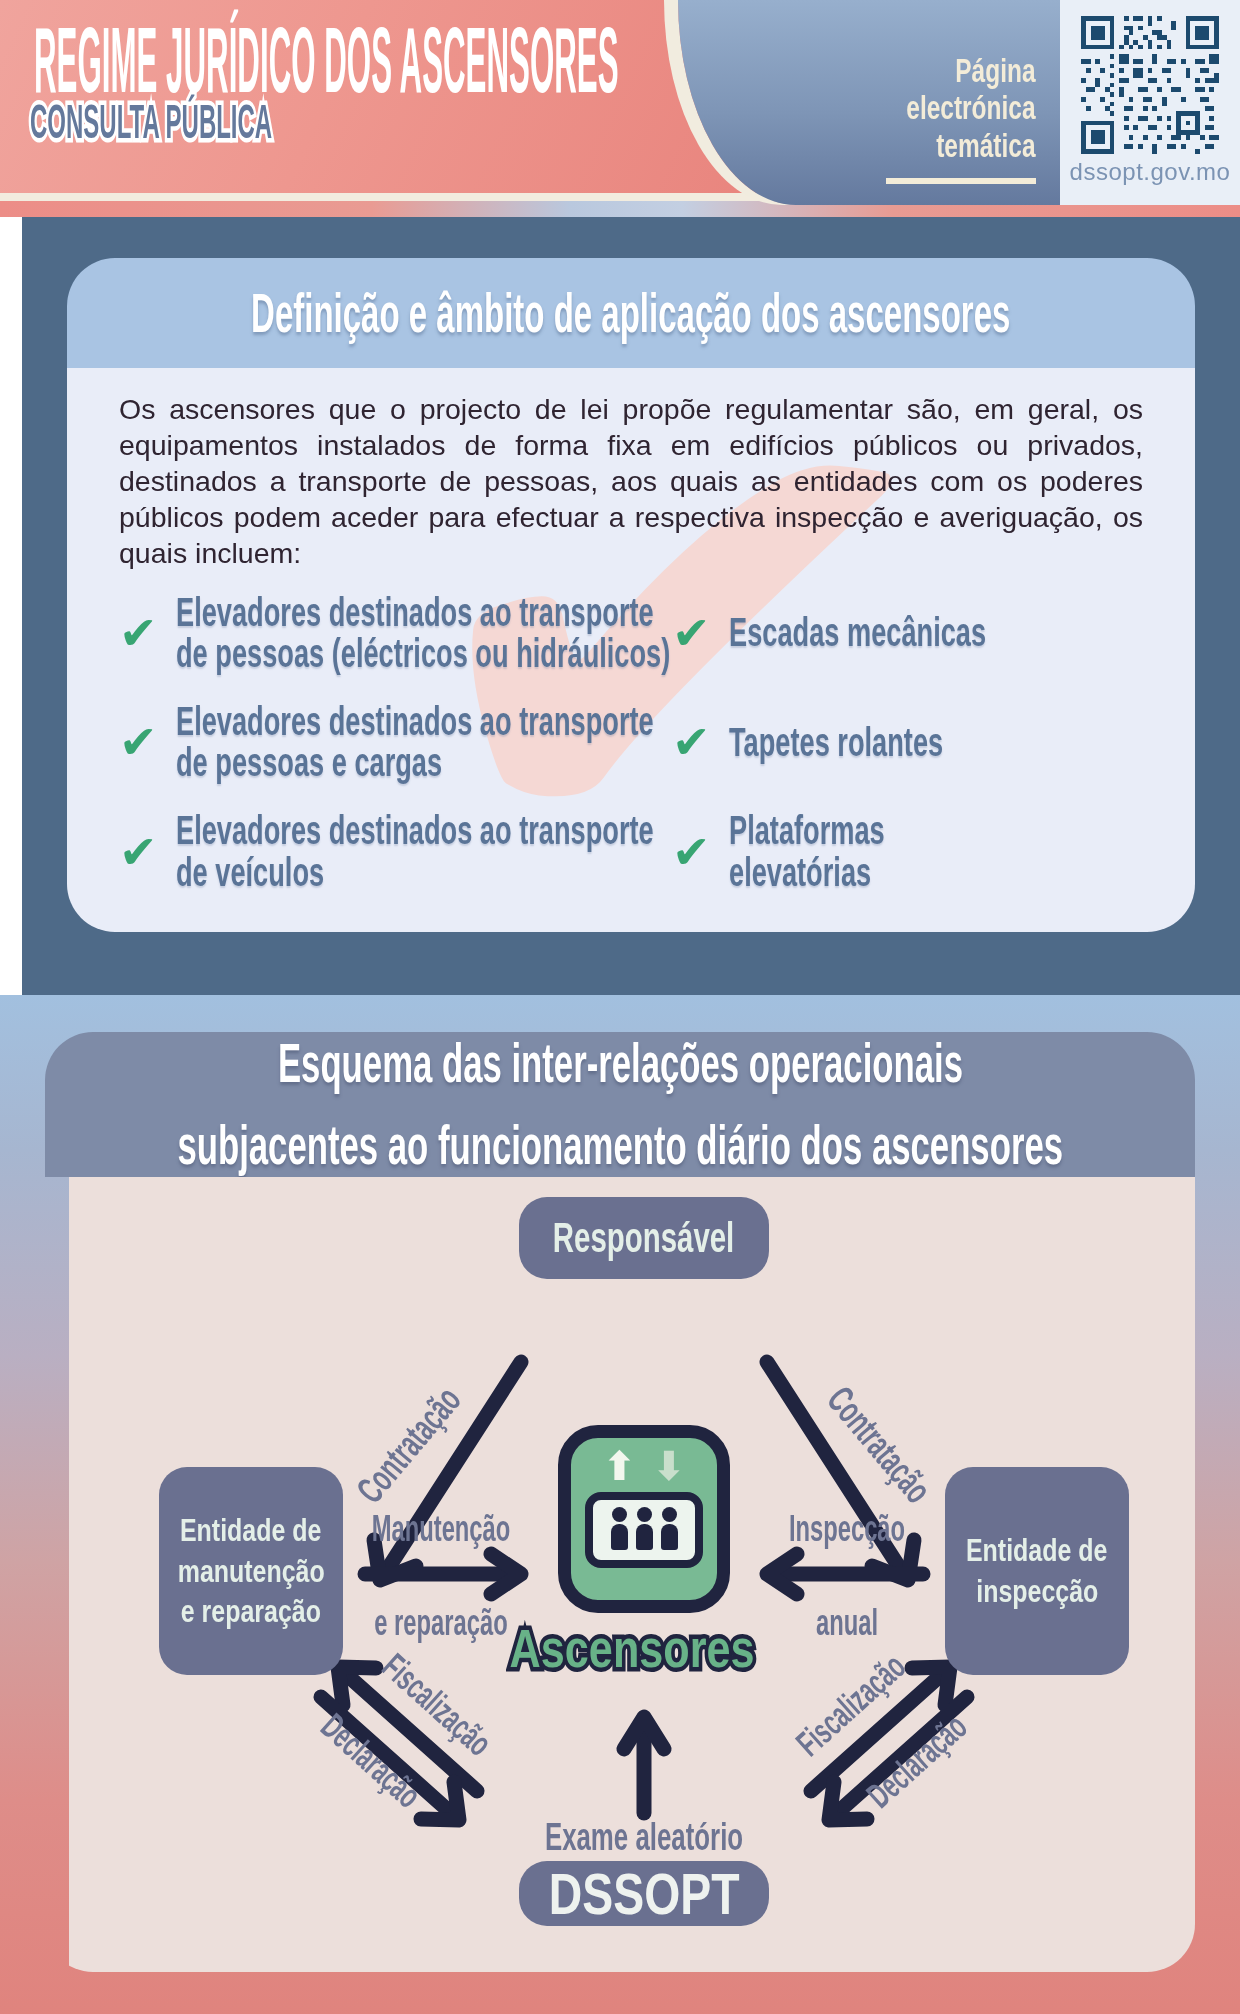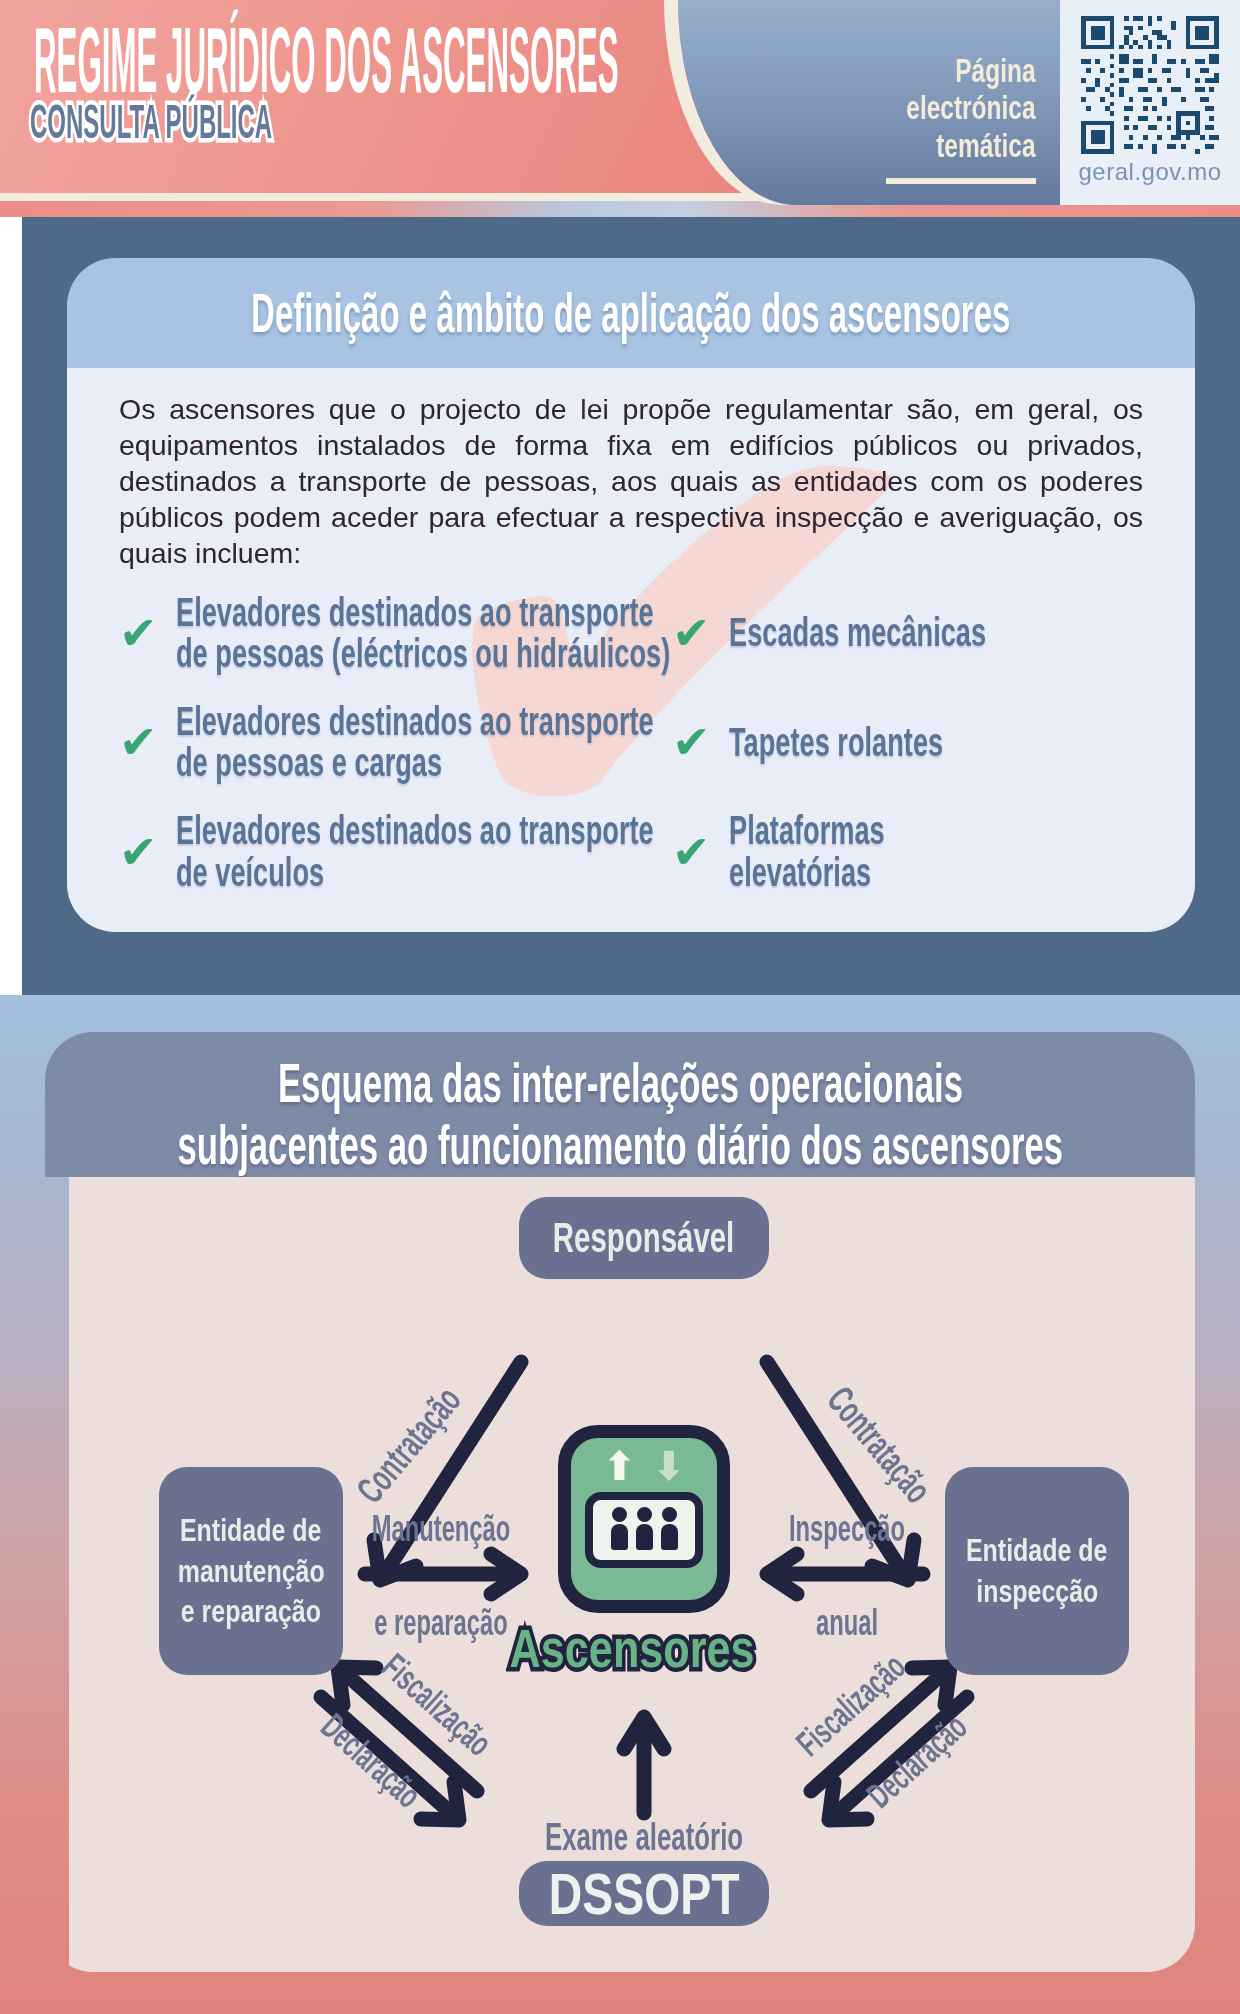--- a/index.html
+++ b/index.html
@@ -42,21 +42,21 @@
   .chk{display:flex;align-items:center;}
   .tick{font-size:46px;line-height:1;color:#38a573;margin-right:18px;flex:0 0 auto;}
   .ctext{font-size:40px;font-weight:bold;color:#5a7497;line-height:1.04;}
   .ln{transform:scaleX(.68);transform-origin:left center;white-space:nowrap;text-shadow:0 2px 2px rgba(90,110,150,.25);}
   .ln:empty{display:none;}
 
   
   .sec2{background:linear-gradient(180deg,#a2c0df 0%,#a6b6d0 15%,#b9afc2 35%,#cfa3a4 55%,#de8d89 78%,#e0837d 100%);
     padding:37px 45px 54px;}
   .panel2{border-radius:48px;overflow:hidden;}
-  .p2head{background:#7e8ba7;height:145px;display:flex;flex-direction:column;align-items:center;justify-content:flex-end;}
+  .p2head{background:#7e8ba7;height:145px;display:flex;flex-direction:column;align-items:center;justify-content:space-between;}
   .t2ln{display:block;font-size:56px;font-weight:bold;color:#fff;line-height:1.12;
     transform:scaleX(.62);transform-origin:center center;white-space:nowrap;
     text-shadow:0 3px 4px rgba(60,70,100,.4);}
   .p2body{background:#ecdfdb;position:relative;height:795px;margin-left:24px;}
   .arrows{position:absolute;left:0;top:0;z-index:1;}
   .dbox{position:absolute;background:#6a7090;border-radius:28px;color:#e4efe8;font-weight:bold;
     display:flex;flex-direction:column;align-items:center;justify-content:center;text-align:center;z-index:2;}
   .dbox-resp{left:450px;top:20px;width:250px;height:82px;font-size:42px;}
   .dbox-dssopt{left:450px;top:684px;width:250px;height:65px;font-size:58px;color:#eef2ef;}
   .dbox-ent-l{left:90px;top:290px;width:184px;height:208px;font-size:32px;line-height:1.28;}
@@ -214,21 +214,21 @@
             <rect x="27" y="25" width="2" height="1"></rect>
           <rect x="9" y="27" width="2" height="1"></rect>
             <rect x="12" y="27" width="1" height="1"></rect>
             <rect x="15" y="27" width="1" height="2"></rect>
             <rect x="18" y="27" width="2" height="1"></rect>
             <rect x="21" y="27" width="1" height="1"></rect>
             <rect x="24" y="28" width="1" height="1"></rect>
             <rect x="26" y="27" width="2" height="1"></rect>
         </g>
       </svg>
-      <div class="qr-caption">geral.gov.mo</div>
+      <div class="qr-caption">dssopt.gov.mo</div>
     </div>
   </div>
 
   <div class="strip-cream"></div>
   <div class="strip-grad"></div>
 
   <div class="sec1">
     <div class="panel1">
       <div class="p1head">
         <span class="p1title cn">Definição e âmbito de aplicação dos ascensores</span>

